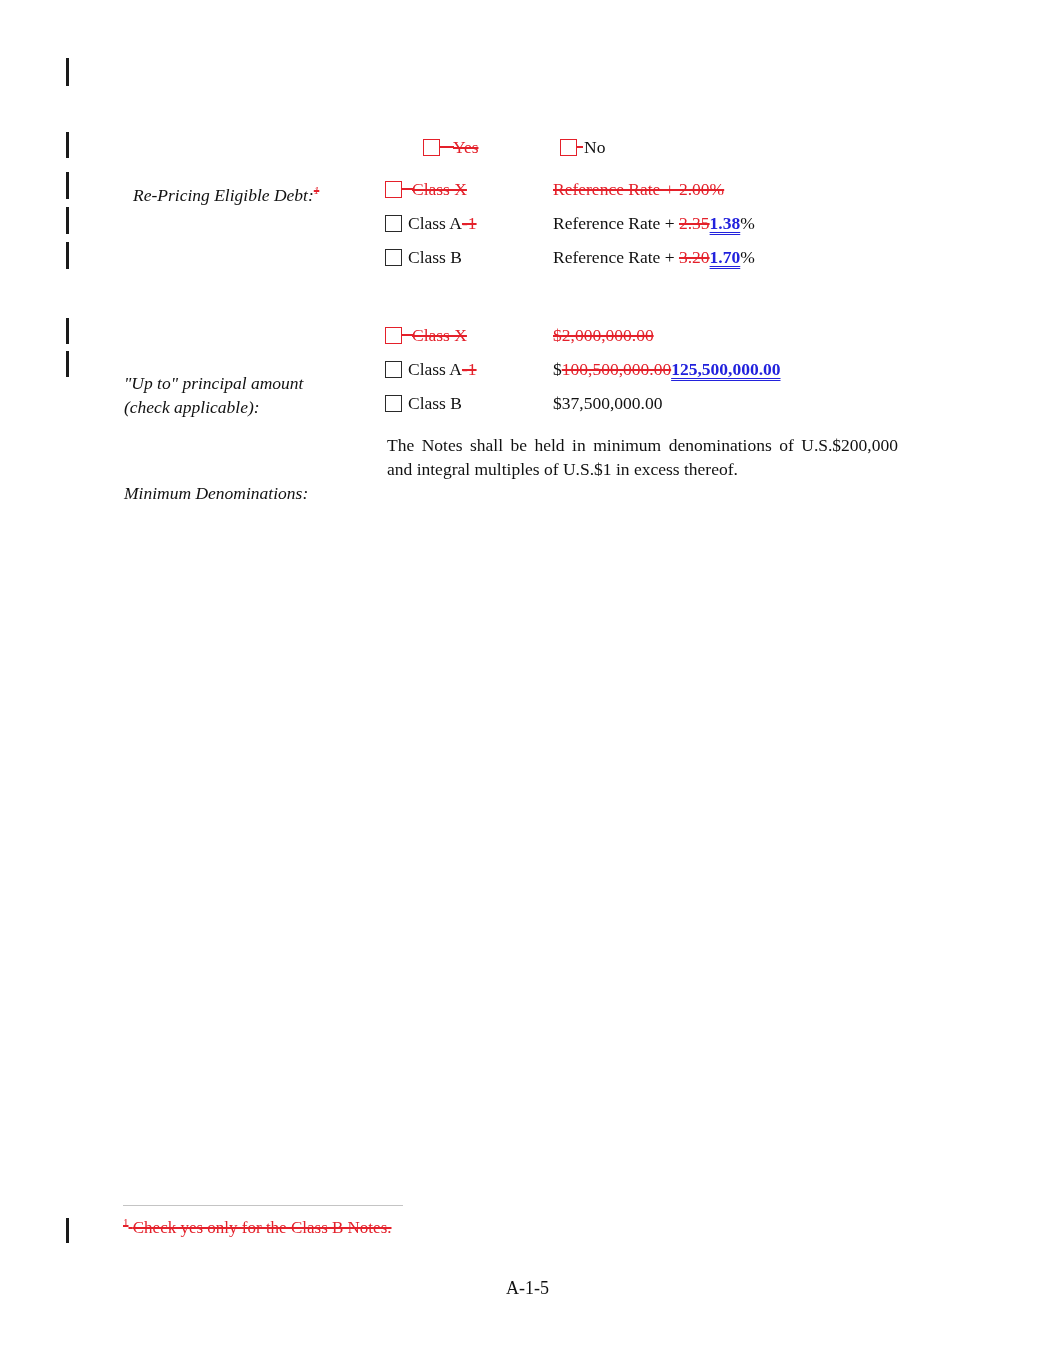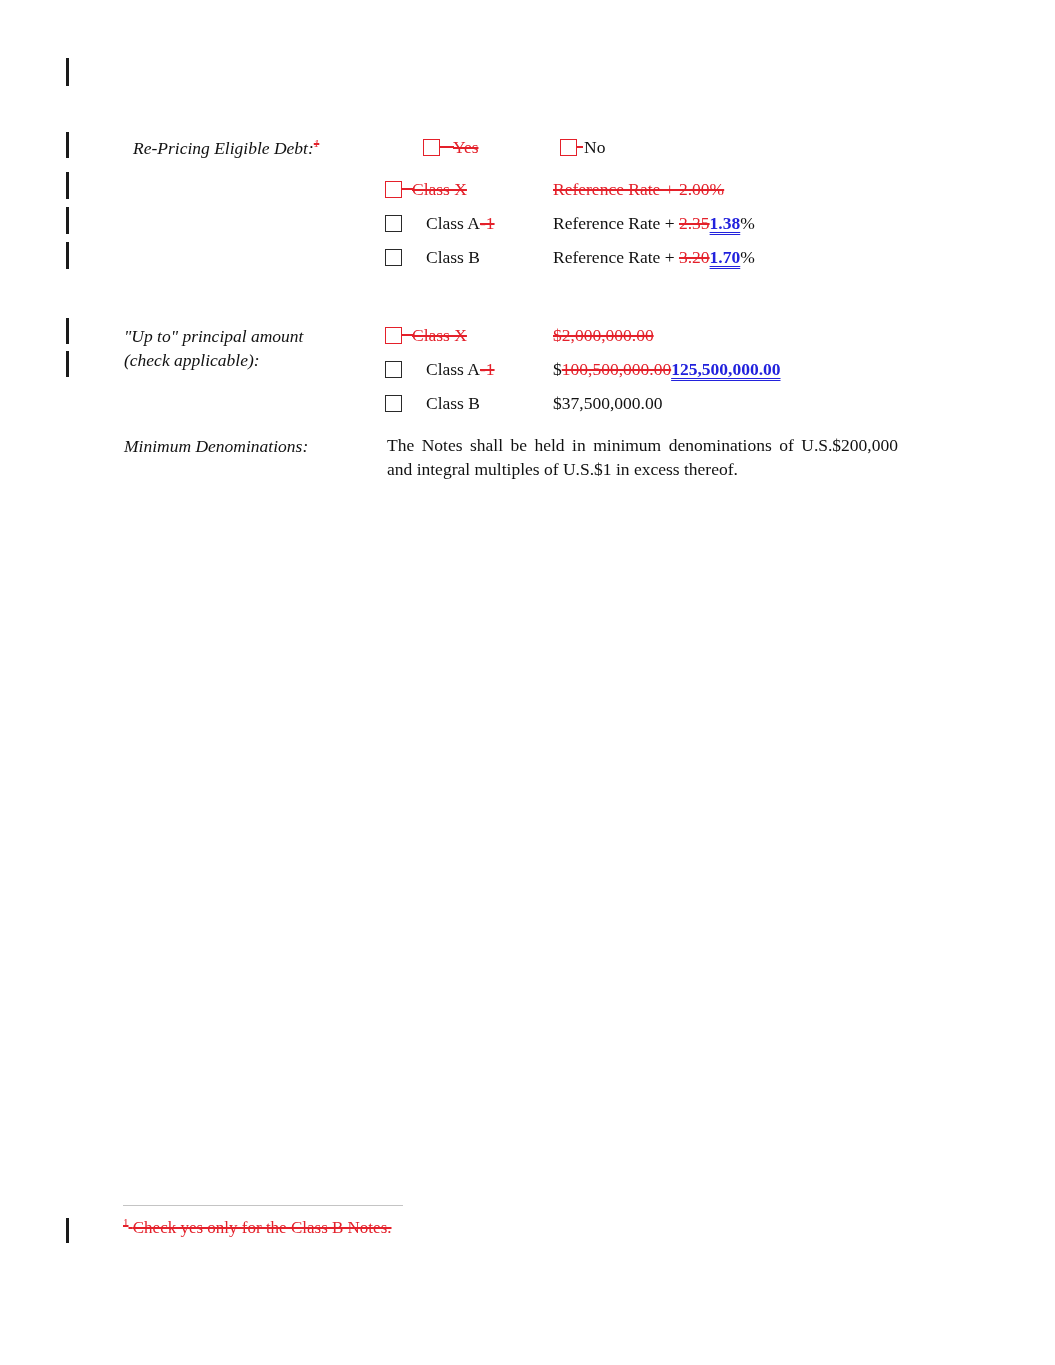--- a/index.html
+++ b/index.html
@@ -26,20 +26,21 @@
     position: absolute;
     left: 66px;
     width: 2.5px;
     background: #1a1a1a;
   }
 
   
   .label {
     font-style: italic;
     line-height: 24px;
+    margin-top: 47px;
   }
 
   
   .checkbox {
     display: inline-block;
     width: 17px;
     height: 17px;
     border: 1.7px solid #2a2a2a;
     vertical-align: -3px;
     background: #fff;
@@ -71,21 +72,21 @@
     text-underline-offset: 2.5px;
     font-weight: bold;
   }
 
   sup {
     font-size: 11px;
     vertical-align: 7px;
     line-height: 0;
   }
 
-  .cb-label { margin-left: 24px; }
+  .cb-label { margin-left: 6px; }
   .row-line { line-height: 22px; white-space: nowrap; }
 
   .para {
     text-align: justify;
     line-height: 23.5px;
   }
 
   .footnote-rule {
     position: absolute;
     height: 1px;
@@ -169,14 +170,15 @@
   <div class="abs row-line" style="left:553px;top:392px;">$37,500,000.00</div>
 
   <div class="abs label" style="left:124px;top:434px;">Minimum Denominations:</div>
   <div class="abs para" style="left:387px;top:434px;width:511px;">The Notes shall be held in minimum denominations of U.S.$200,000 and integral multiples of U.S.$1 in excess thereof.</div>
 
   <div class="footnote-rule" style="left:123px;top:1205px;width:280px;"></div>
   <div class="abs footnote-text" style="left:123px;top:1218px;">
     <span class="del"><sup>1</sup> <span>Check yes only for the Class B Notes.</span></span>
   </div>
 
+  <div class="footer" style="top:1278px;">A-1-5</div>
 
 </div>
 
 </body></html>

